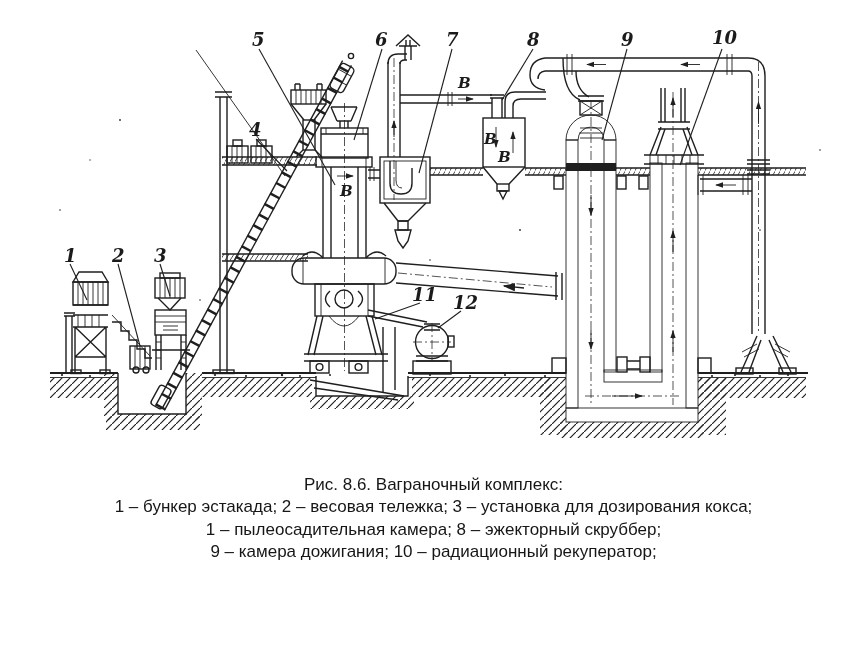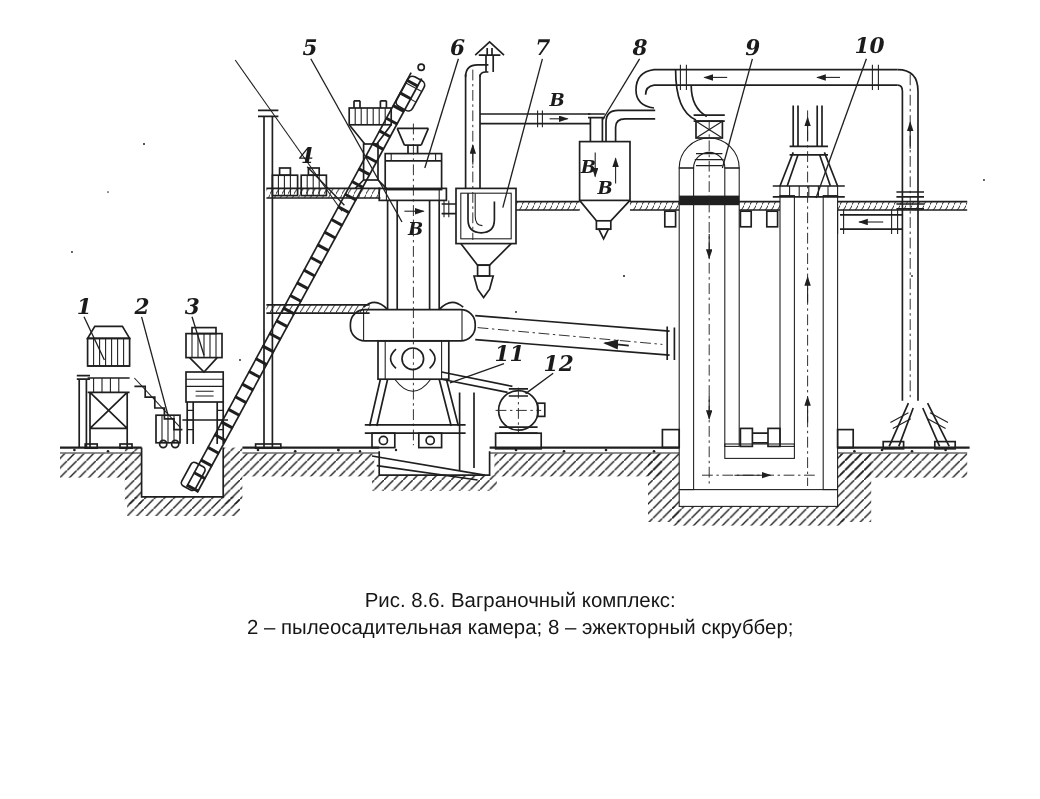--- a/index.html
+++ b/index.html
@@ -1,19 +1,19 @@
 <!DOCTYPE html>
 <html><head>
 <meta charset="utf-8">
 <style>
   html,body{margin:0;padding:0;background:#ffffff;}
   .page{position:relative;width:867px;height:666px;background:#ffffff;overflow:hidden;
         font-family:"Liberation Sans",sans-serif;}
   svg{display:block;}
-  .caption{position:absolute;left:0;top:490px;width:867px;text-align:center;
+  .caption{position:absolute;left:0;top:474px;width:867px;text-align:center;
            color:#161616;font-size:17px;line-height:22.4px;font-family:"Liberation Sans",sans-serif;}
   .lbl{font-family:"DejaVu Serif",serif;font-style:italic;font-weight:600;font-size:18px;fill:#1b1b1b;}
   .flw{font-family:"DejaVu Serif",serif;font-style:italic;font-weight:600;font-size:15px;fill:#1b1b1b;}
   .ln{stroke:#1f1f1f;stroke-width:1.4;fill:none;}
   .ln2{stroke:#1f1f1f;stroke-width:2;fill:none;}
   .thin{stroke:#1f1f1f;stroke-width:0.9;fill:none;}
   .cl{stroke:#2a2a2a;stroke-width:0.8;fill:none;stroke-dasharray:9 3 2 3;}
 </style>
 </head>
 <body>
@@ -382,16 +382,18 @@
     <circle cx="520" cy="230" r="0.9"></circle>
         <circle cx="820" cy="150" r="0.8"></circle>
         <circle cx="430" cy="260" r="0.8"></circle>
     <circle cx="760" cy="230" r="0.8"></circle>
         <circle cx="90" cy="160" r="0.7"></circle>
   </g>
 </svg>
 
 <div class="caption">
   <div>Рис. 8.6. Ваграночный комплекс:</div>
-  <div>2 – пылеосадительная камера; 8 – эжекторный скруббер;</div>
+  <div>1 – бункер эстакада; 2 – весовая тележка; 3 – установка для дозирования кокса;</div>
+  <div>1 – пылеосадительная камера; 8 – эжекторный скруббер;</div>
+  <div>9 – камера дожигания; 10 – радиационный рекуператор;</div>
 </div>
 
 </div>
 
 </body></html>

